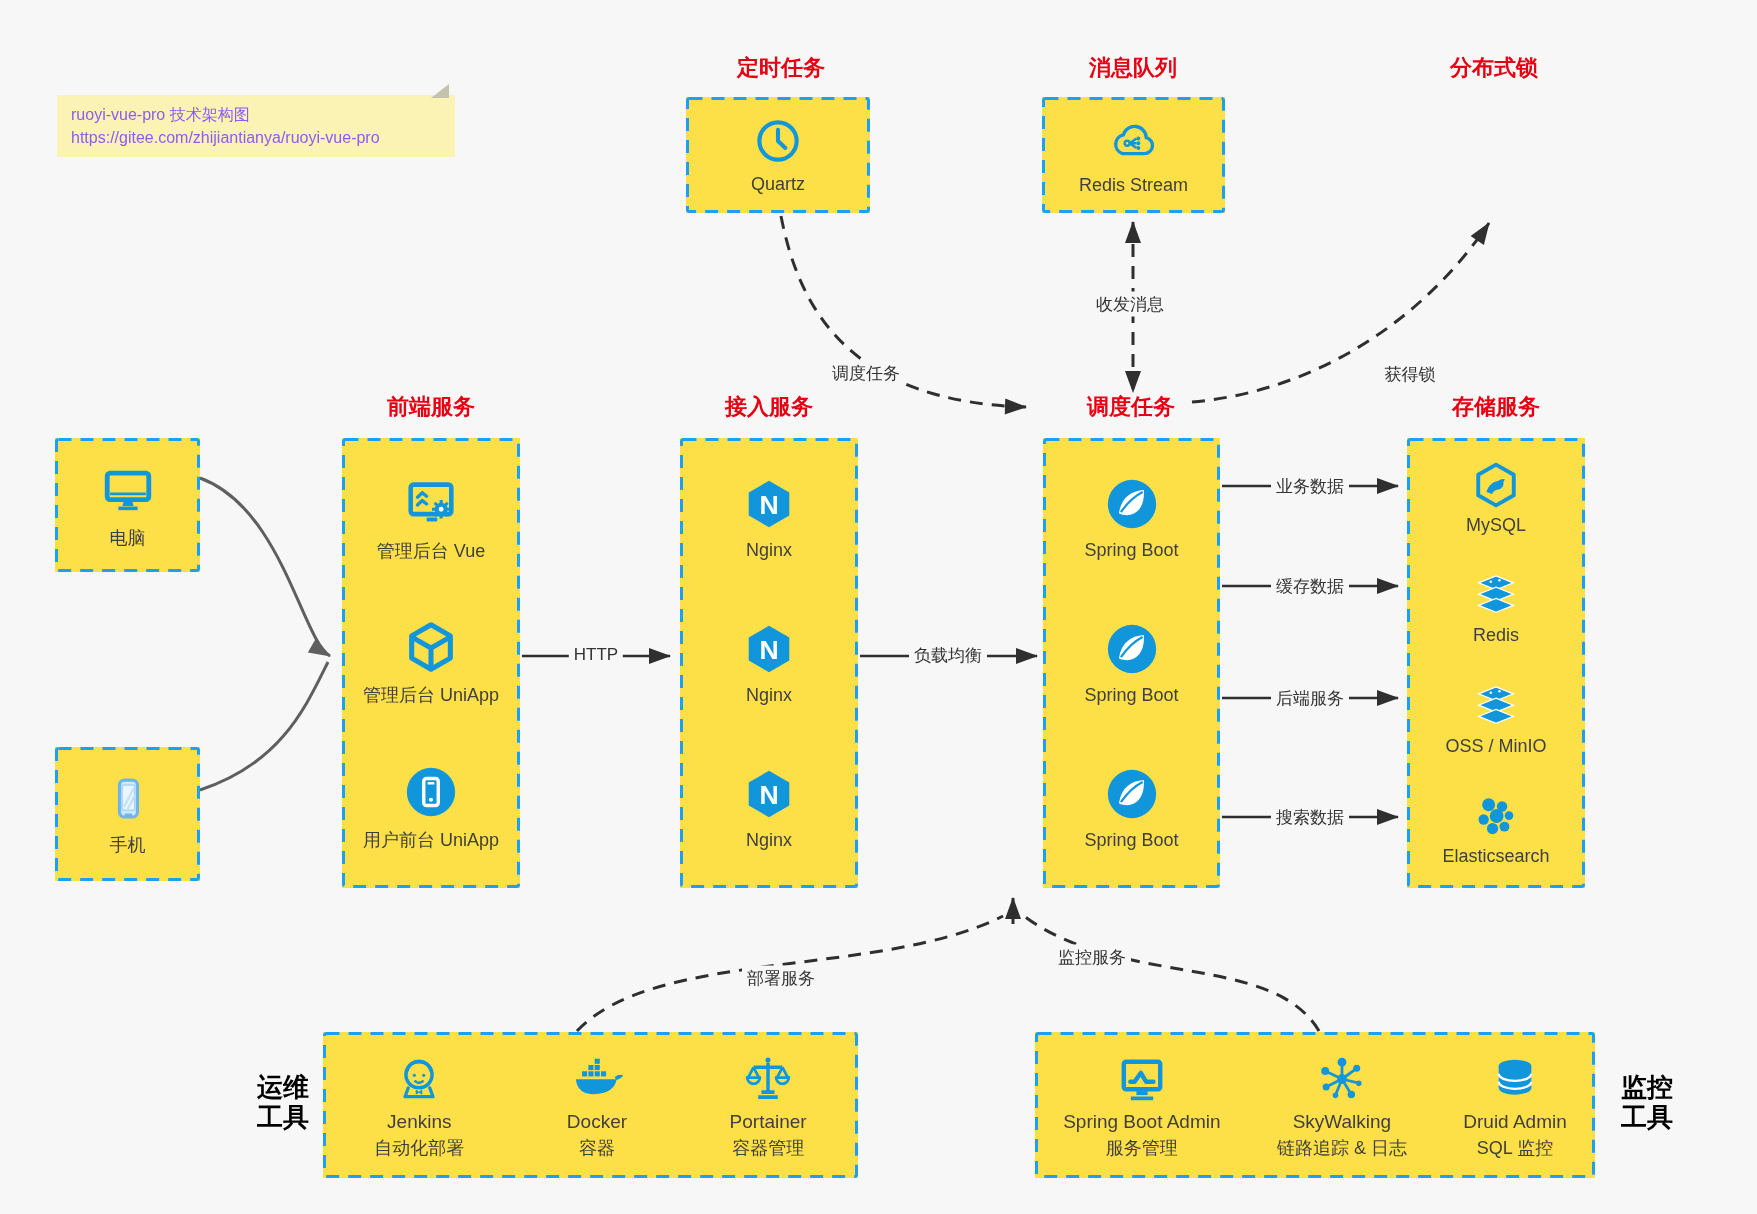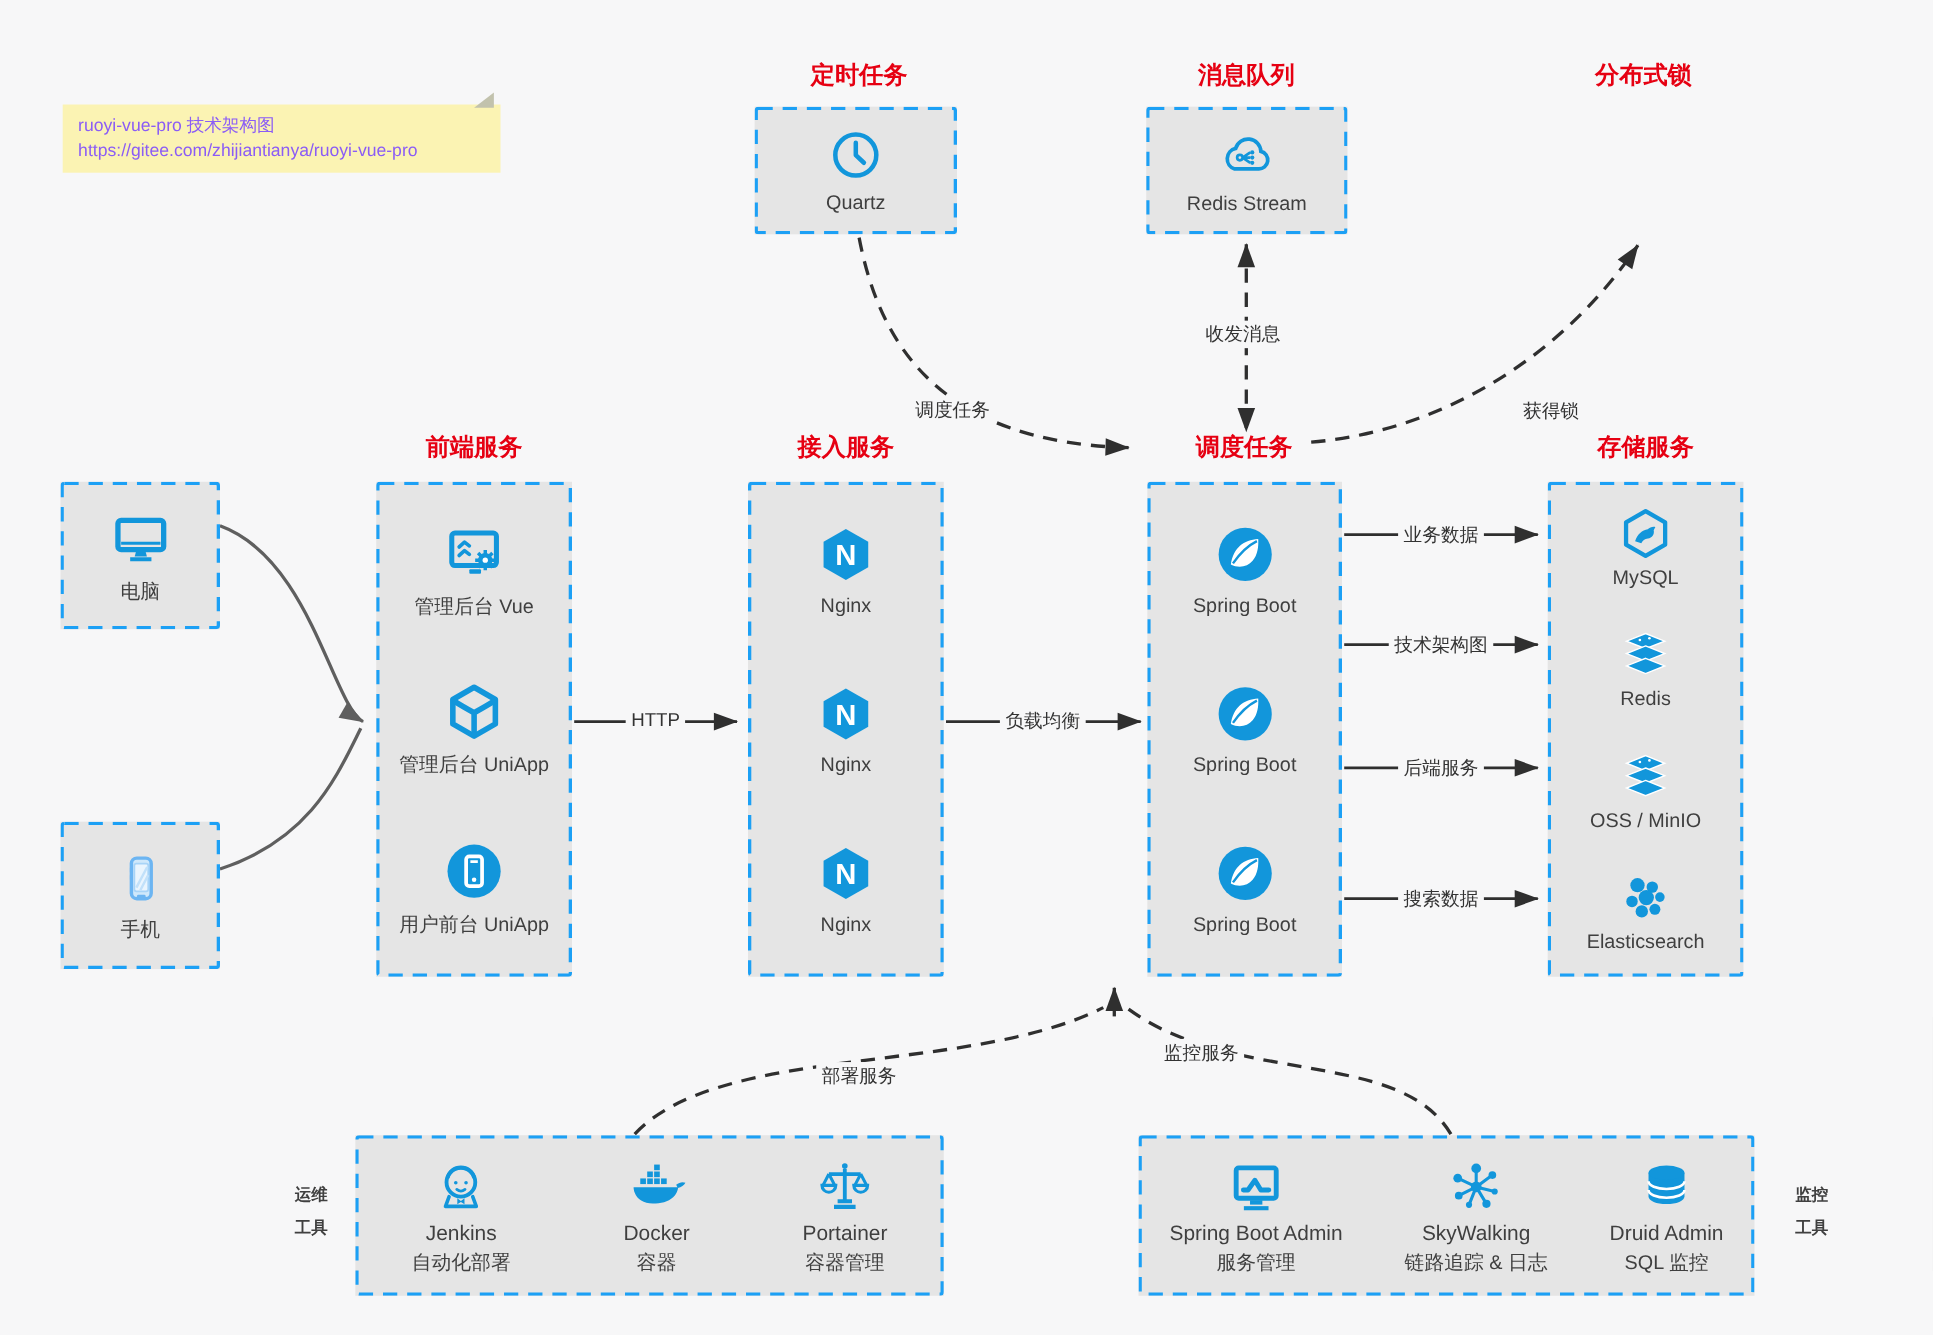--- a/index.html
+++ b/index.html
@@ -1,28 +1,28 @@
 <!DOCTYPE html>
 <html><head>
 <meta charset="utf-8">
 <style>
   html,body{margin:0;padding:0;}
   body{background:#e9e9ea;font-family:"Liberation Sans","DejaVu Sans",sans-serif;}
   #canvas{position:relative;width:1757px;height:1214px;background:#f7f7f8;overflow:hidden;}
-  .box{position:absolute;background:#e5e5e5;}
+  .box{position:absolute;background:#fde047;}
   .frame{position:absolute;left:0;top:0;pointer-events:none;}
   .vbox{display:flex;flex-direction:column;justify-content:space-around;align-items:center;padding:8px 0;box-sizing:border-box;}
   .hbox{display:flex;flex-direction:row;justify-content:space-around;align-items:center;box-sizing:border-box;}
   .item{display:flex;flex-direction:column;align-items:center;gap:7px;z-index:2;}
   .ilabel{font-size:18px;color:#3f3f3f;white-space:nowrap;}
   .bname{font-size:19px;color:#3f3f3f;white-space:nowrap;line-height:25px;}
   .bdesc{font-size:18px;color:#3f3f3f;white-space:nowrap;line-height:24px;}
   .title{position:absolute;width:240px;transform:translateX(-50%);text-align:center;
          color:#e60012;font-size:22px;font-weight:bold;white-space:nowrap;z-index:4;}
-  .side-title{position:absolute;width:80px;text-align:center;color:#404040;font-size:15px;
+  .side-title{position:absolute;width:80px;text-align:center;color:#000000;font-size:26px;
          font-weight:bold;line-height:30px;z-index:4;}
   .edge-label{position:absolute;transform:translate(-50%,-50%);background:#f7f7f8;
          color:#333;font-size:17px;padding:1px 5px;white-space:nowrap;z-index:4;}
   .note{position:absolute;left:57px;top:95px;width:398px;height:62px;background:#fbf3b3;
         box-sizing:border-box;padding:8px 0 0 14px;z-index:3;}
   .note .nline{font-size:16px;color:#8b5cf6;line-height:23px;white-space:nowrap;}
   .note-fold{position:absolute;right:6px;top:-11px;width:0;height:0;
         border-bottom:14px solid #c2c2ad;border-left:18px solid transparent;}
   #edges{position:absolute;left:0;top:0;z-index:1;}
   .icon svg{display:block;}
@@ -416,21 +416,21 @@
         </svg>
       </span>
       <span class="bname">Druid Admin</span>
       <span class="bdesc">SQL 监控</span>
     </div>
   </div>
 
   <div class="edge-label" style="left:596px;top:655px;">HTTP</div>
   <div class="edge-label" style="left:948px;top:655px;">负载均衡</div>
   <div class="edge-label" style="left:1310px;top:486px;">业务数据</div>
-  <div class="edge-label" style="left:1310px;top:586px;">技术架构图</div>
+  <div class="edge-label" style="left:1310px;top:586px;">缓存数据</div>
   <div class="edge-label" style="left:1310px;top:698px;">后端服务</div>
   <div class="edge-label" style="left:1310px;top:817px;">搜索数据</div>
   <div class="edge-label" style="left:866px;top:373px;">调度任务</div>
   <div class="edge-label" style="left:1130px;top:304px;">收发消息</div>
   <div class="edge-label" style="left:1410px;top:374px;">获得锁</div>
   <div class="edge-label" style="left:781px;top:964px;margin-top:14px;">部署服务</div>
   <div class="edge-label" style="left:1092px;top:957px;">监控服务</div>
 
 </div>
 

